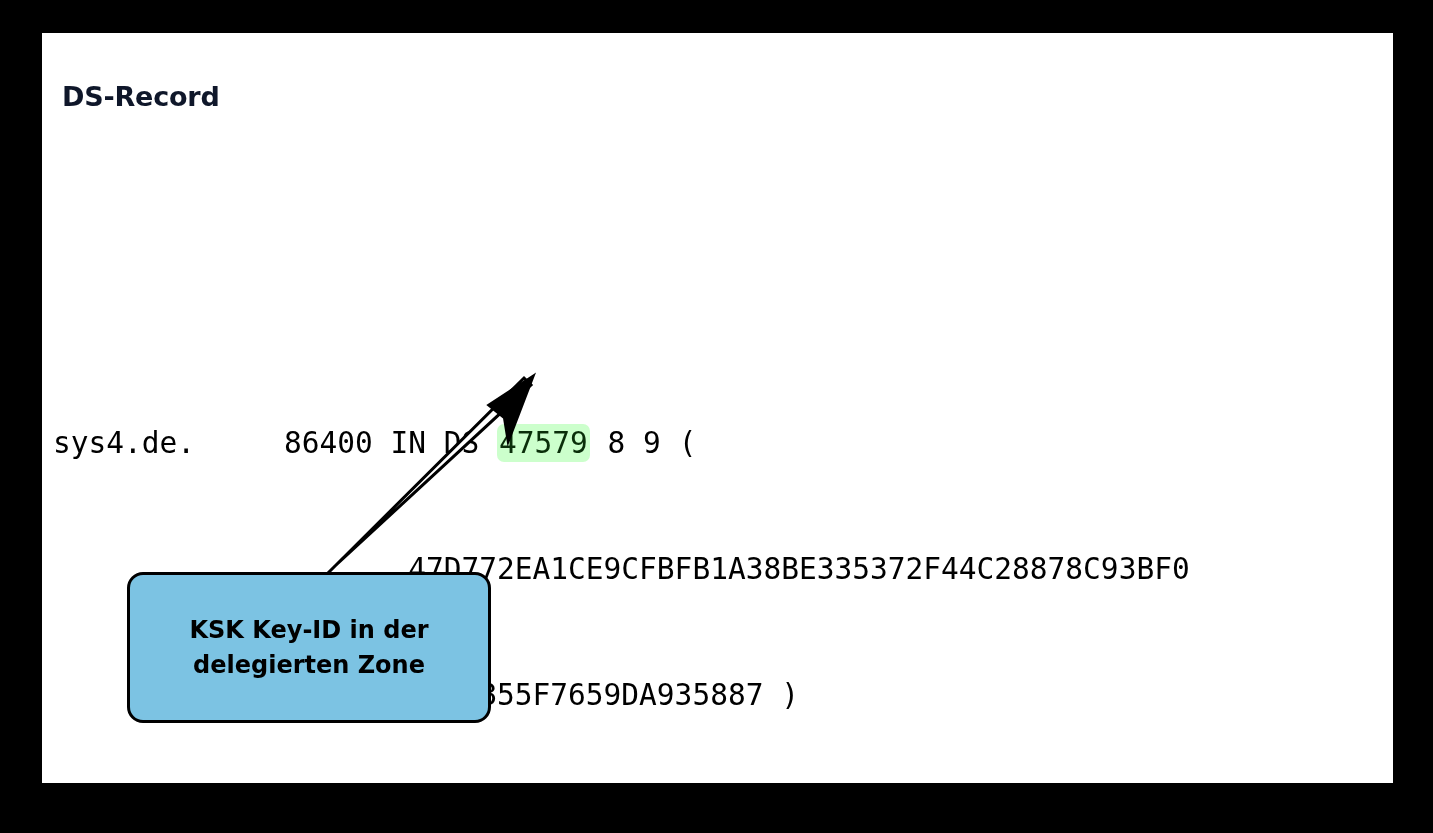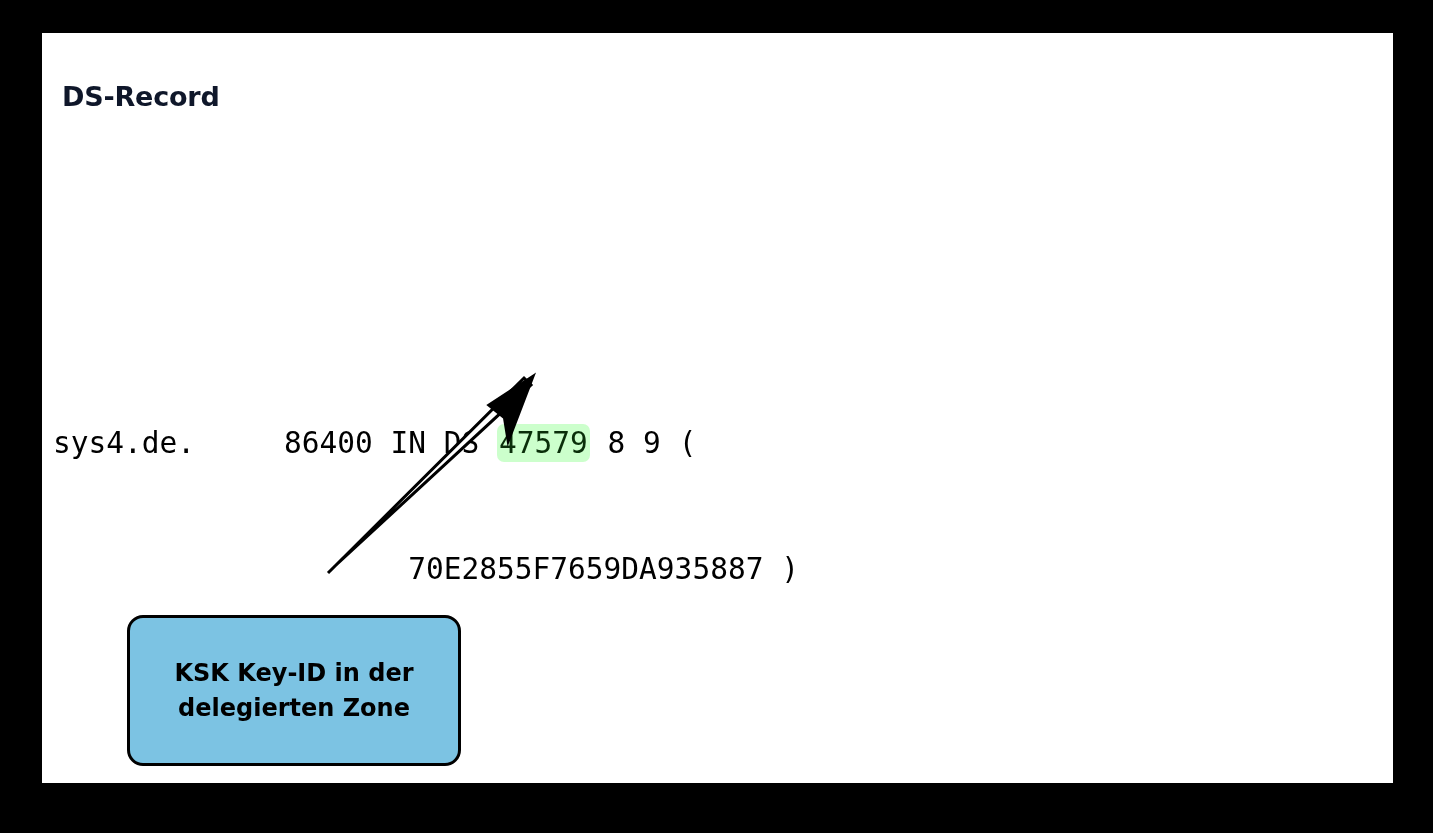--- a/index.html
+++ b/index.html
@@ -55,22 +55,22 @@
   }
   .hl-keyid {
     background: #CCFFCC;
     color: #0A2E0A;
     border-radius: 7px;
     padding: 2px 2px;
   }
   #callout-box {
     position: absolute;
     left: 85px;
-    top: 582px;
-    width: 334px;
+    top: 539px;
+    width: 364px;
     height: 151px;
     box-sizing: border-box;
     background: #7CC3E3;
     border: 3px solid #000000;
     border-radius: 16px;
     display: flex;
     align-items: center;
     justify-content: center;
   }
   #callout-text {
@@ -95,20 +95,21 @@
 <body>
 
 <div id="slide">
 
   <div id="content-card">
 
     <div id="slide-title">DS-Record</div>
 
     <div id="code-block">
       <div class="code-line"><span>sys4.de.     86400 IN DS </span><span class="hl-keyid">47579</span><span> 8 9 (</span></div>
+      <div class="code-line">                    47D772EA1CE9CFBFB1A38BE335372F44C28878C93BF0</div>
       <div class="code-line">                    70E2855F7659DA935887 )</div>
     </div>
 
     <svg id="arrow-layer" viewBox="0 0 1351 750">
 
       <polygon points="286,540 293,533 489,352 482,345" fill="#FFFFFF" stroke="#000000" stroke-width="3" stroke-linejoin="miter"></polygon>
 
       <polygon points="492,342 446,372 462,385 466,410" fill="#000000" stroke="#000000" stroke-width="2" stroke-linejoin="miter"></polygon>
     </svg>
 

